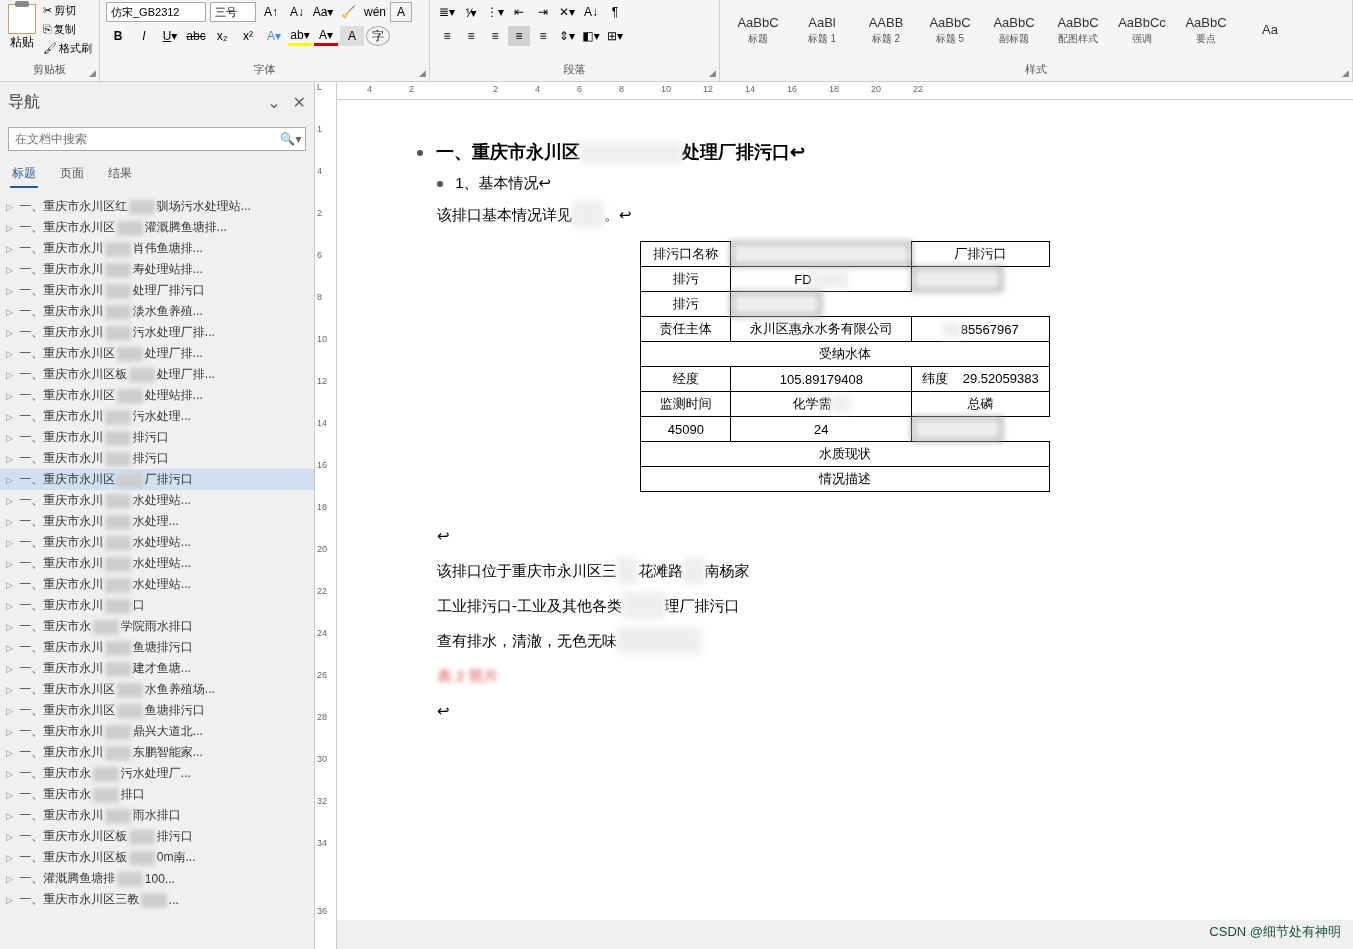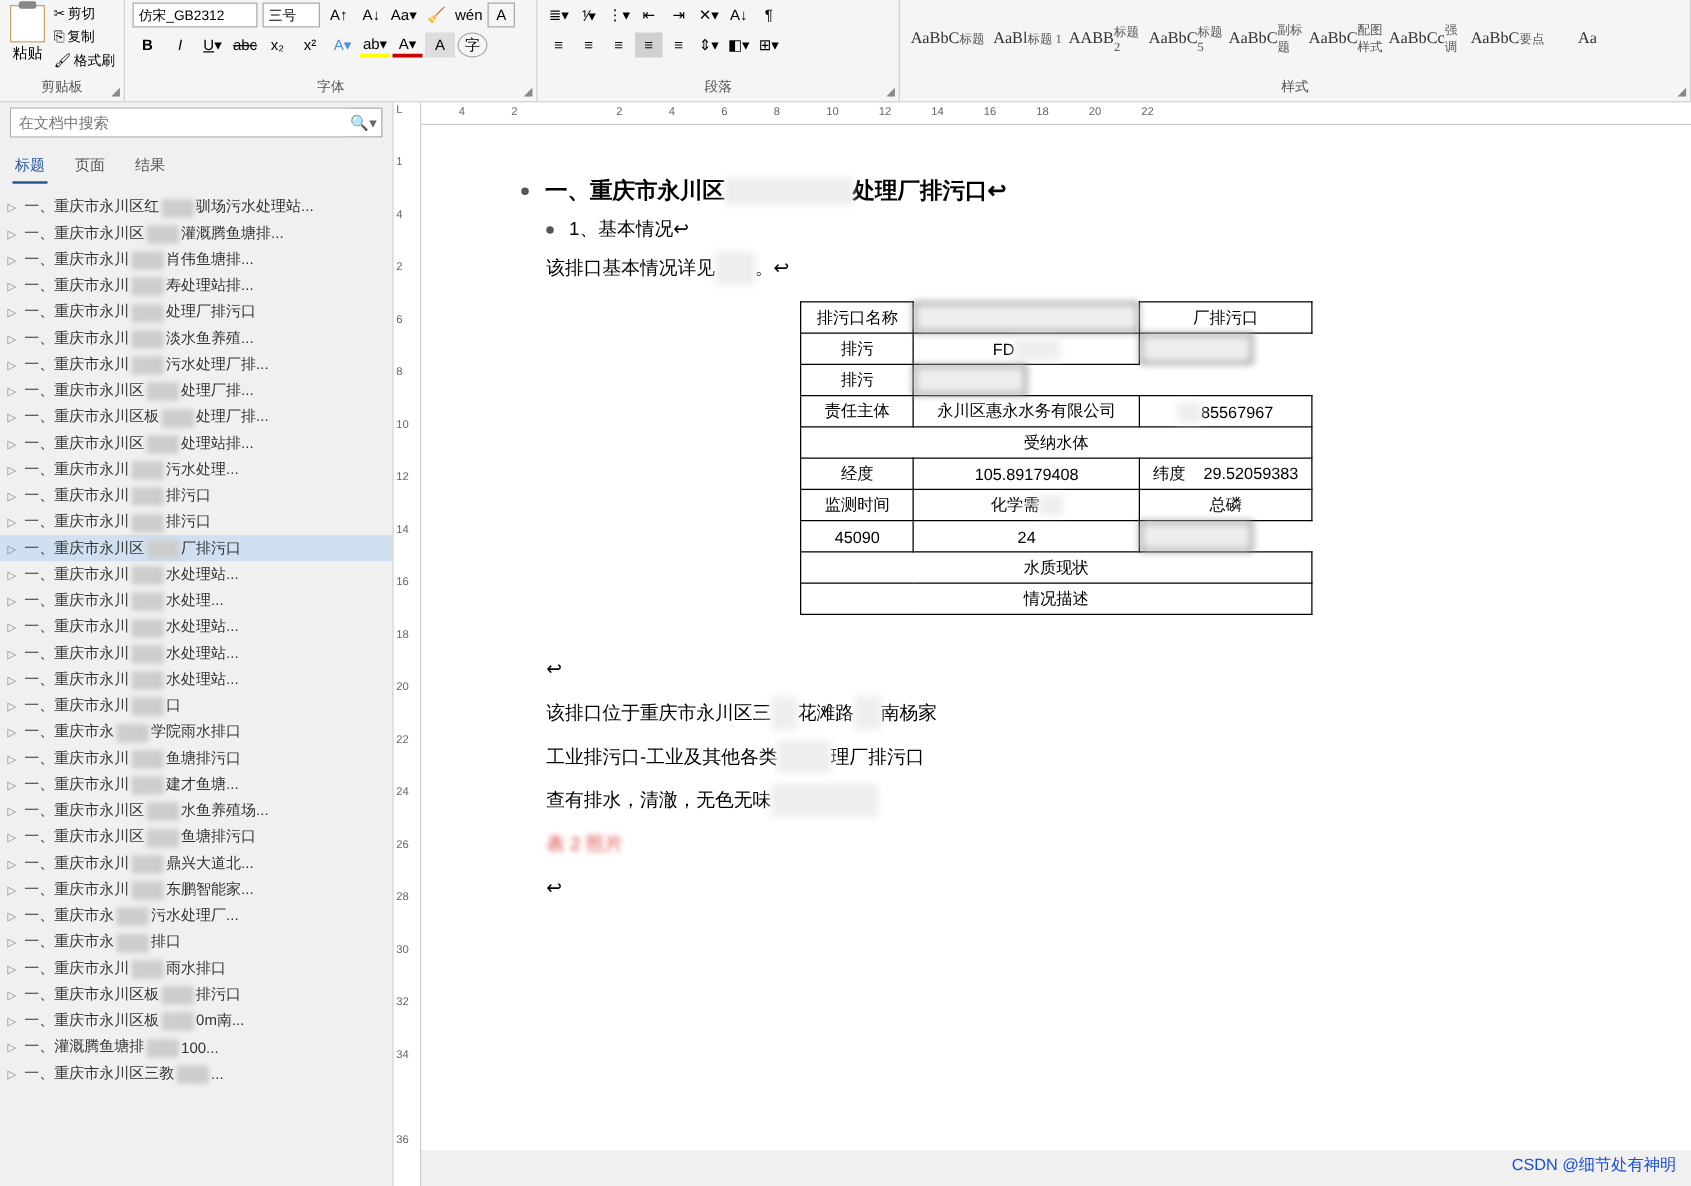--- a/index.html
+++ b/index.html
@@ -30,21 +30,21 @@
 .font-row2 { display: flex; gap: 2px; align-items: center; }
 .font-row2 .tool-btn { width: 24px; }
 
 
 .para-group { width: 290px; }
 .para-row { display: flex; gap: 2px; align-items: center; margin-bottom: 4px; }
 
 
 .styles-group { flex: 1; overflow: hidden; }
 .styles-row { display: flex; gap: 0; height: 56px; }
-.style-item { width: 64px; display: flex; flex-direction: row; align-items: center; justify-content: center; cursor: pointer; border: 1px solid transparent; font-family: Liberation Serif, serif; }
+.style-item { width: 64px; display: flex; flex-direction: column; align-items: center; justify-content: center; cursor: pointer; border: 1px solid transparent; }
 .style-preview { font-size: 13px; color: #333; }
 .style-label { font-size: 10px; color: #555; margin-top: 2px; }
 
 
 .workspace { display: flex; height: calc(949px - 82px); }
 
 
 .nav-pane { width: 315px; background: #f0f0f0; border-right: 1px solid #ccc; display: flex; flex-direction: column; }
 .nav-title { display: flex; justify-content: space-between; align-items: center; padding: 10px 8px; font-size: 16px; color: #444; }
 .nav-title-icons { display: flex; gap: 12px; color: #666; }
@@ -72,21 +72,21 @@
 
 .doc-h1 { font-size: 18px; font-weight: bold; margin: 10px 0 10px 40px; }
 .doc-h2 { font-size: 15px; margin: 8px 0 8px 60px; }
 .doc-p { font-size: 15px; margin: 8px 0 8px 60px; line-height: 1.8; }
 .blur-box { display: inline-block; background: #eee; filter: blur(3px); color: #eee; }
 .table-caption { text-align: center; font-weight: bold; margin: 12px 0 4px; font-size: 14px; }
 .doc-table { border-collapse: collapse; margin: 13px auto; font-size: 13px; }
 .doc-table td { border: 1px solid #000; padding: 3px 10px; text-align: center; min-width: 90px; height: 24px; }
 .doc-table .wide { min-width: 180px; }
 
-.watermark { position: absolute; bottom: 8px; right: 12px; font-size: 13px; color: #1d4ed8; }
+.watermark { position: absolute; bottom: 8px; right: 12px; font-size: 13px; color: #14532d; }
 .bullet { width: 6px; height: 6px; background: #555; border-radius: 50%; display: inline-block; margin-right: 8px; vertical-align: middle; }
 
 .red-smudge { color: #d44; filter: blur(2px); }
 
 </style>
 </head>
 <body>
 
 <div class="ribbon">
 
@@ -218,20 +218,27 @@
         </div>
       </div>
     <div class="ribbon-group-label">样式</div>
     <span class="group-arrow">◢</span>
   </div>
 </div>
 
 <div class="workspace">
 
   <div class="nav-pane">
+    <div class="nav-title">
+      <span>导航</span>
+      <div class="nav-title-icons">
+        <span>⌄</span>
+        <span>✕</span>
+      </div>
+    </div>
     <div class="nav-search">
       <input placeholder="在文档中搜索" style="">
       <div class="nav-search-btn">🔍▾</div>
     </div>
     <div class="nav-tabs">
       <div class="nav-tab active">标题</div>
       <div class="nav-tab">页面</div>
       <div class="nav-tab">结果</div>
     </div>
     <div class="nav-list" id="nav-list">

